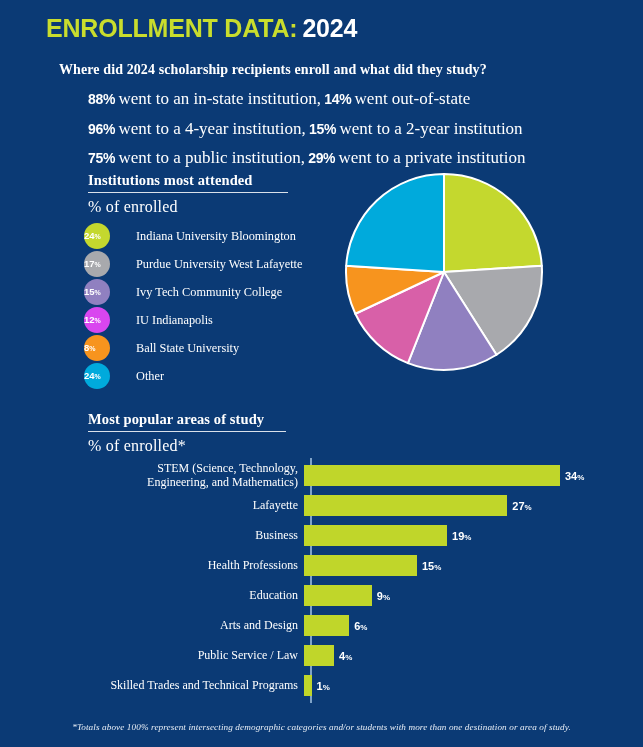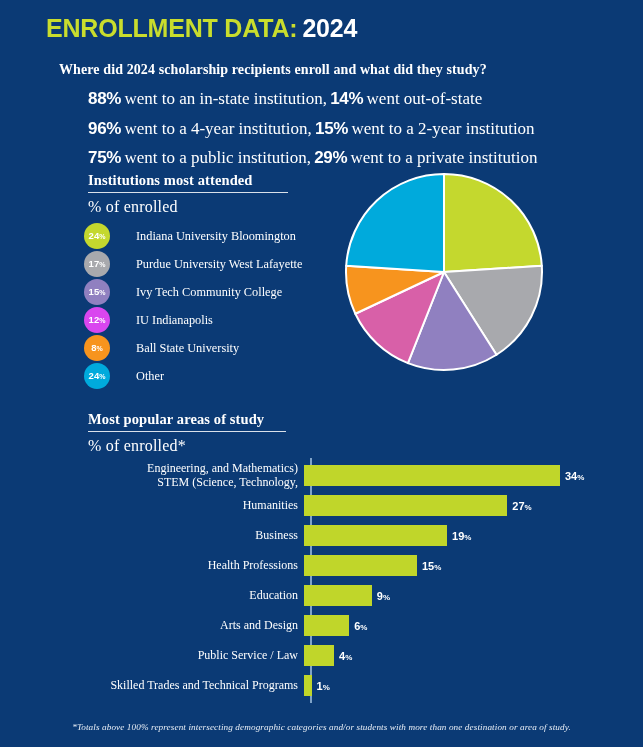--- a/index.html
+++ b/index.html
@@ -46,21 +46,21 @@
   .stat-line {
     font-size: 13px;
     margin-left: 29px;
     margin-bottom: 5px;
     line-height: 1.45;
     white-space: nowrap;
   }
   .stat-num {
     font-family: "Liberation Sans", sans-serif;
     font-weight: bold;
-    font-size: 17px;
+    font-size: 14px;
     letter-spacing: -0.3px;
   }
   .stat-txt { font-size: 17px; }
 
   
   .sec-head {
     position: absolute;
     font-weight: bold;
     font-size: 14.5px;
     letter-spacing: .1px;
@@ -88,21 +88,20 @@
     align-items: center;
     height: 28px;
     margin-bottom: 0px;
   }
   .badge {
     width: 26px;
     height: 26px;
     border-radius: 50%;
     display: flex;
     align-items: center;
-    justify-content: center;
     flex: 0 0 auto;
     font-family: "Liberation Sans", sans-serif;
     color: #ffffff;
     line-height: 1;
   }
   .badge-num { font-weight: bold; font-size: 9.5px; }
   .badge-pct { font-weight: bold; font-size: 7px; }
   .legend-label {
     margin-left: 26px;
     font-size: 12.3px;
@@ -254,28 +253,28 @@
 
 <div class="sec-head" style="left:88px; top:411px;text-align:right;">Most popular areas of study</div>
 <div class="sec-rule" style="left:88px; top:431px; width:198px;"></div>
 <div class="sec-sub" style="left:88px; top:437px;">% of enrolled*</div>
 
 <div class="bars">
   <div class="axis"></div>
   <div id="bar-rows">
       <div class="bar-row" style="top: 2px;">
         <div class="bar-label">
+          <div>STEM (Science, Technology,</div>
           <div>Engineering, and Mathematics)</div>
-          <div>STEM (Science, Technology,</div>
         </div>
         <div class="bar-fill" style="width: 256px;"></div>
         <div class="bar-val"><span class="bar-val-num">34</span><span class="bar-val-pct">%</span></div>
       </div>
       <div class="bar-row" style="top: 32px;">
-        <div class="bar-label">Humanities</div>
+        <div class="bar-label">Lafayette</div>
         <div class="bar-fill" style="width: 203.294px;"></div>
         <div class="bar-val"><span class="bar-val-num">27</span><span class="bar-val-pct">%</span></div>
       </div>
       <div class="bar-row" style="top: 62px;">
         <div class="bar-label">Business</div>
         <div class="bar-fill" style="width: 143.059px;"></div>
         <div class="bar-val"><span class="bar-val-num">19</span><span class="bar-val-pct">%</span></div>
       </div>
       <div class="bar-row" style="top: 92px;">
         <div class="bar-label">Health Professions</div>

